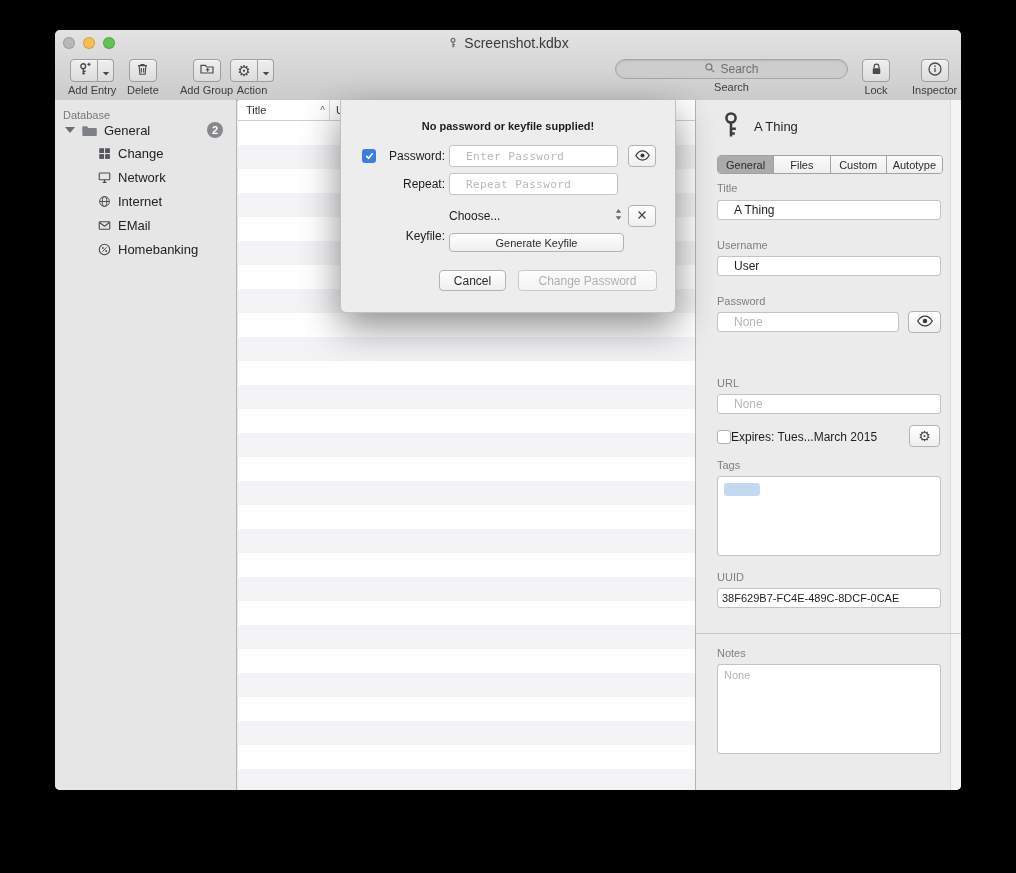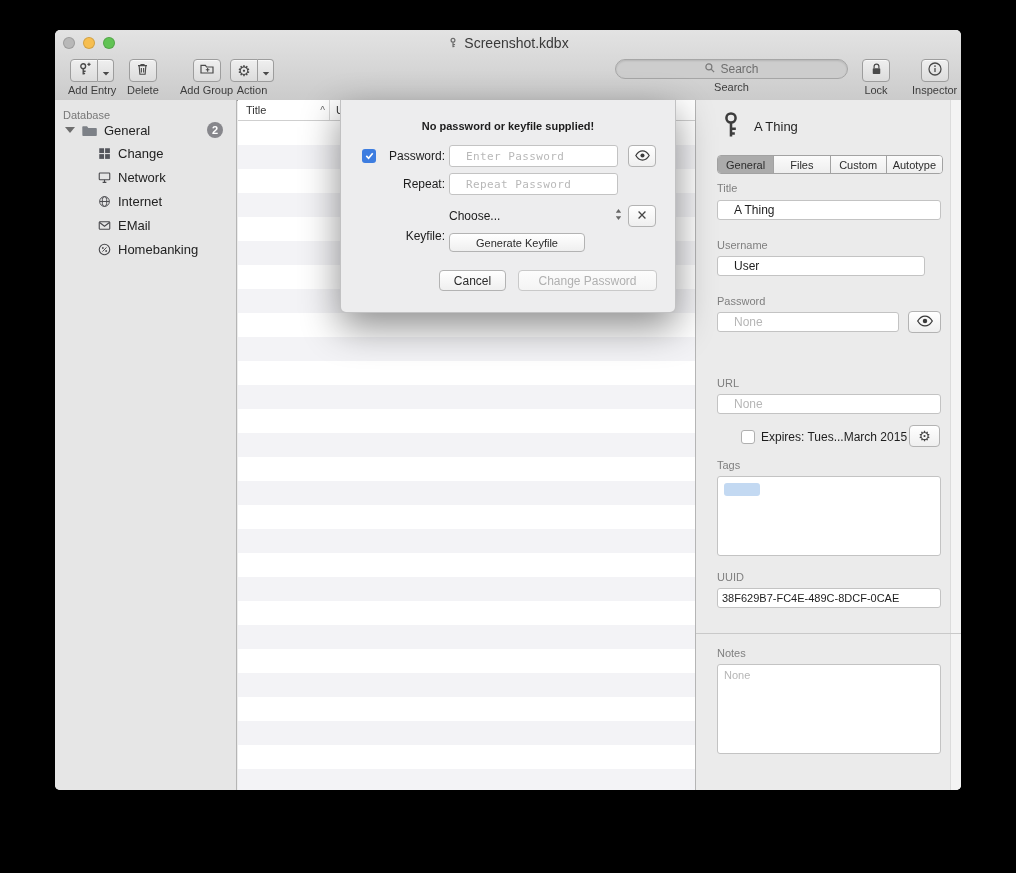--- a/index.html
+++ b/index.html
@@ -355,38 +355,38 @@
         <div class="segment selected">General</div>
         <div class="segment">Files</div>
         <div class="segment">Custom</div>
         <div class="segment">Autotype</div>
       </div>
 
       <span class="insp-label" style="top:82px;">Title</span>
       <input class="field" style="left: 21px; top: 100px; width: 224px;" value="A Thing">
 
       <span class="insp-label" style="top:139px;">Username</span>
-      <input class="field" style="left: 21px; top: 156px; width: 208px;" value="User">
+      <input class="field" style="left: 21px; top: 156px; width: 224px;" value="User">
 
       <span class="insp-label" style="top:195px;">Password</span>
       <input class="field" style="left: 21px; top: 212px; width: 182px;" placeholder="None">
       <div class="iconbtn" style="left:212px;top:211px;width:33px;height:22px;">
         <span>
           <svg width="18" height="12" viewBox="0 0 20 14">
               <path d="M1.5 7 C4 2.8 7 1.2 10 1.2 s6 1.6 8.5 5.8 C16 11.2 13 12.8 10 12.8 S4 11.2 1.5 7 z" fill="none" stroke="#3a3a3a" stroke-width="1.5"></path>
               <circle cx="10" cy="7" r="2.6" fill="#3a3a3a"></circle>
             </svg>
         </span>
       </div>
 
 
       <span class="insp-label" style="top:277px;">URL</span>
       <input class="field" style="left: 21px; top: 294px; width: 224px;" placeholder="None">
 
-      <div style="position:absolute;left:21px;top:330px;display:flex;align-items:center;gap:6px;margin-left:24px;">
+      <div style="position:absolute;left:21px;top:330px;display:flex;align-items:center;gap:0;">
         <span class="checkbox"></span>
         <span style="font-size:12px;color:#1e1e1e;">Expires: Tues...March 2015</span>
       </div>
       <div class="iconbtn" style="left:213px;top:325px;width:31px;height:22px;">
         <span class="gear-glyph" style="font-size:14px;">⚙</span>
       </div>
 
       <span class="insp-label" style="top:359px;">Tags</span>
       <div class="box" style="left:21px;top:376px;width:224px;height:80px;">
         <span class="tag-chip" style="background: rgb(195, 217, 242);"></span>
@@ -436,21 +436,21 @@
         </span>
       </div>
       <div class="iconbtn" style="left:287px;top:105px;width:28px;height:22px;">
         <span>
           <svg width="12" height="12" viewBox="0 0 14 14">
               <path d="M3 3 L11 11 M11 3 L3 11" stroke="#444" stroke-width="1.5"></path>
             </svg>
         </span>
       </div>
 
-      <div class="btn" style="position:absolute;left:108px;top:133px;width:136px;height:19px;font-size:11px;">
+      <div class="btn" style="position:absolute;left:108px;top:133px;width:175px;height:19px;font-size:11px;">
         <span>Generate Keyfile</span>
       </div>
 
       <div class="btn" style="position:absolute;left:98px;top:170px;width:67px;height:21px;">
         <span>Cancel</span>
       </div>
       <div class="btn" style="position:absolute;left:177px;top:170px;width:139px;height:21px;color:#b0b0b0;background:linear-gradient(#fcfcfc,#f4f4f4);border-color:#c9c9c9;">
         <span>Change Password</span>
       </div>
     </div>

